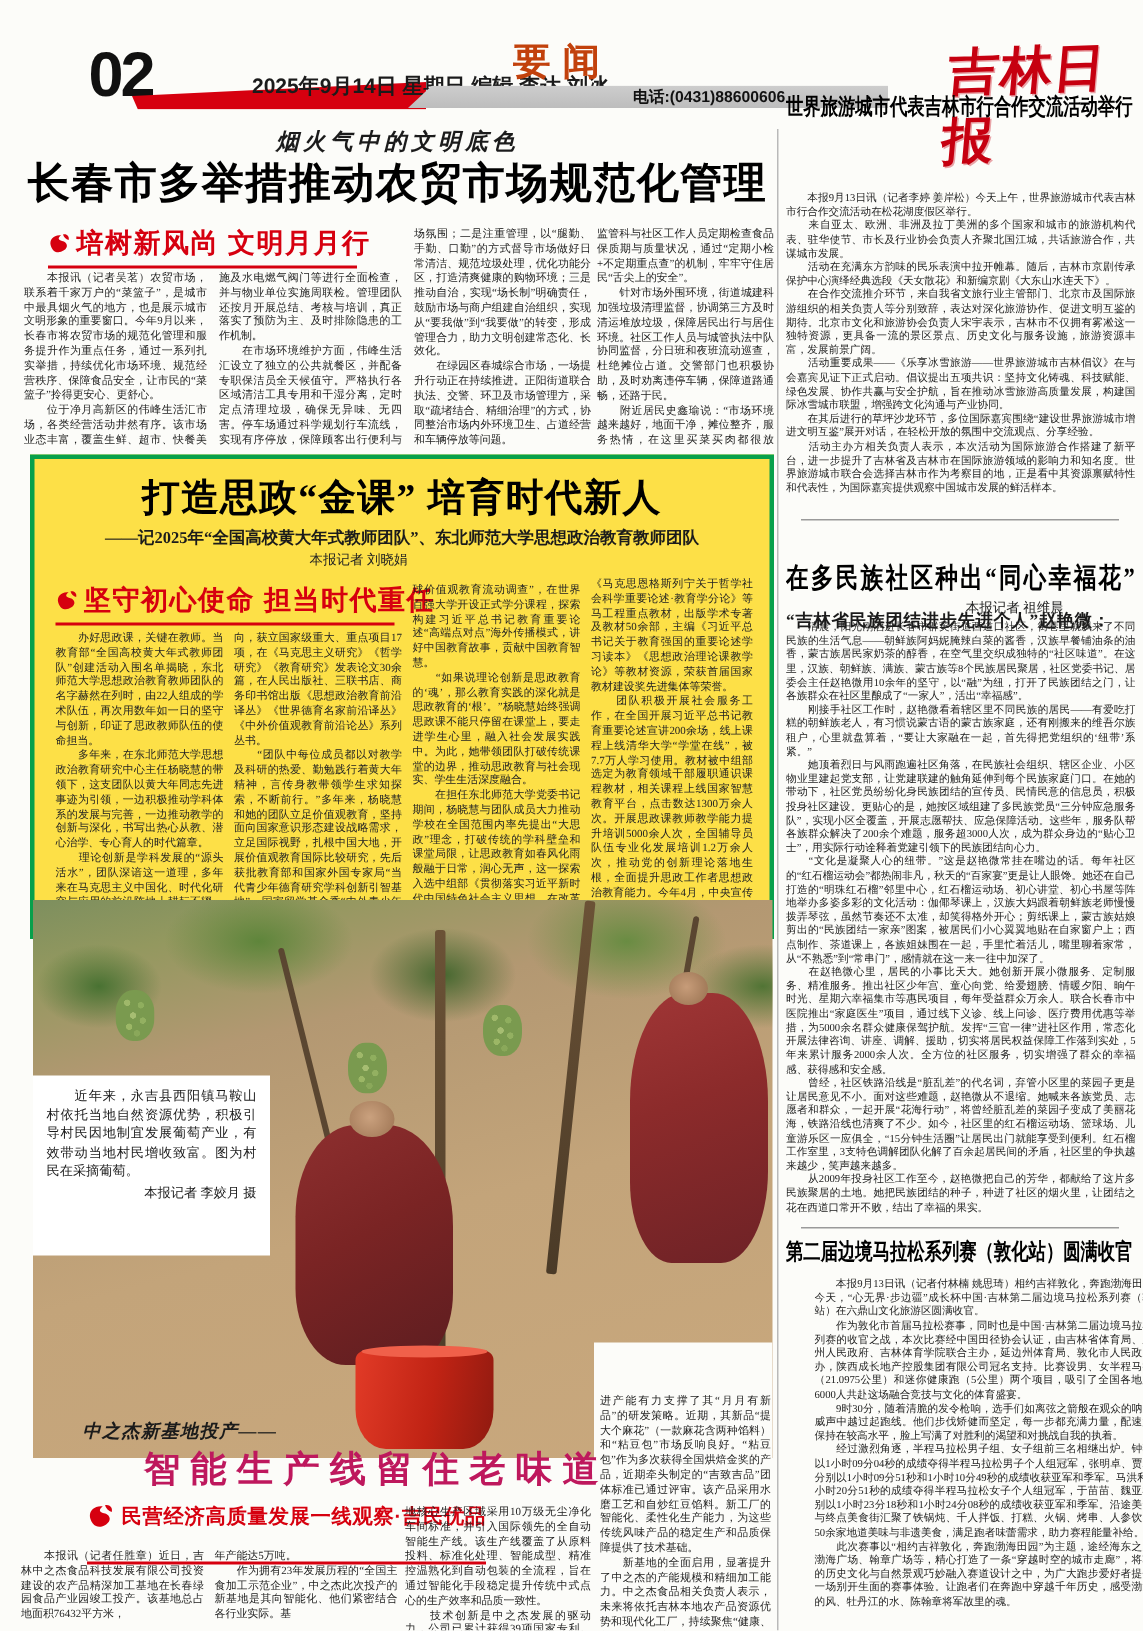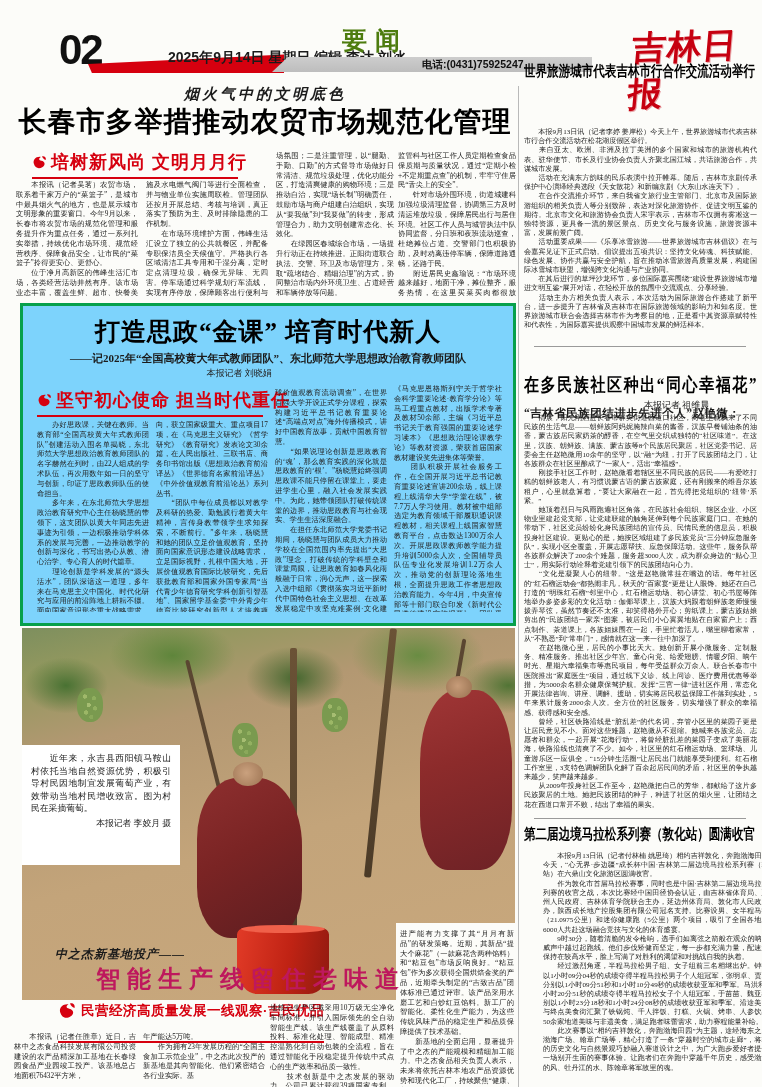--- a/index.html
+++ b/index.html
@@ -13,37 +13,37 @@
   .body-text{
     font-size:7.3px;line-height:9.8px;text-align:justify;
     white-space:pre-line;overflow:hidden;color:#222;
   }
   .rule-v{width:1px;background:#b9b9b9;}
   .rule-h{height:1px;background:#9a9a9a;}
   
   .pagenum{font-size:42px;font-weight:900;letter-spacing:-2px;color:#111;}
   .red-swoosh{background:#d6000f;clip-path:polygon(0 55%,100% 8%,100% 100%,2% 100%);}
   .dateline{font-size:14px;}
-  .section-title{font-size:25px;letter-spacing:8px;color:#4d7c0f;}
+  .section-title{font-size:25px;letter-spacing:8px;color:#c2410c;}
   .gray-bar{background:linear-gradient(#cdcdcd,#bdbdbd);clip-path:polygon(16px 0,100% 0,100% 100%,0 100%);}
   .phone{font-size:10.5px;color:#111;}
   .masthead{
     color:#c60010;font-size:34px;font-weight:900;letter-spacing:1px;
     transform:skewX(-7deg) rotate(-2deg);transform-origin:left center;
     text-shadow:1px 1px 0 rgba(198,0,16,.35);
   }
   
   .kicker-script{font-size:15px;font-weight:bold;font-style:italic;letter-spacing:3px;text-align:center;}
   .main-title{font-size:28px;font-weight:900;letter-spacing:1px;text-align:center;color:#000;}
   .red-subhead{display:flex;align-items:center;gap:4px;color:#d6000f;
     border-bottom:2px solid #d6000f;padding-bottom:3px;}
   .red-subhead .t{font-size:18px;letter-spacing:1px;white-space:nowrap;}
   .flame{width:15px;height:15px;flex:0 0 auto;}
   
-  .green-box{border:3px solid #07a04b;background:#7dd3fc;}
+  .green-box{border:3px solid #07a04b;background:#fde047;}
   .feature-title{font-size:25px;font-weight:900;letter-spacing:1px;text-align:center;color:#000;}
   .feature-subtitle{font-size:11px;font-weight:bold;text-align:center;}
   .byline{font-size:9px;text-align:center;color:#222;margin-left:36px;}
   
   .photo{overflow:hidden;background:linear-gradient(165deg,#7d8f5e 0%,#93985f 10%,#b39872 26%,#c3a47a 55%,#c9a87d 100%);}
   .canopy{position:absolute;left:-20px;top:-25px;right:-20px;height:150px;
     background:
       radial-gradient(60px 40px at 12% 55%, rgba(64,110,45,.9), rgba(64,110,45,0) 70%),
       radial-gradient(90px 50px at 32% 35%, rgba(84,130,52,.85), rgba(84,130,52,0) 70%),
       radial-gradient(70px 45px at 55% 50%, rgba(58,98,40,.9), rgba(58,98,40,0) 70%),
@@ -90,21 +90,21 @@
   .r-body{font-size:7.1px;line-height:9.2px;}
 </style>
 </head>
 <body>
 
 <div class="abs pagenum hei" style="left:20px;top:26px;margin-left:39px;">02</div>
 <div class="abs red-swoosh" style="left:88px;top:53px;width:196px;height:20px;"></div>
 <div class="abs dateline hei" style="left:168px;top:49px;">2025年9月14日 星期日 编辑 李达 刘冰</div>
 <div class="abs section-title hei" style="left:342px;top:24px;">要闻</div>
 <div class="abs gray-bar" style="left:272px;top:57px;width:320px;height:15px;">
-  <span class="abs phone hei" style="left:150px;top:1px;">电话:(0431)75925247</span>
+  <span class="abs phone hei" style="left:150px;top:1px;">电话:(0431)88600606</span>
 </div>
 <div class="abs masthead" style="left:630px;top:26px;">吉林日报</div>
 
 <div class="abs rule-v" style="left:518px;top:86px;height:1001px;"></div>
 
 <div class="abs kicker-script" style="left:130px;top:85px;width:270px;">烟火气中的文明底色</div>
 <div class="abs main-title hei" style="left:14px;top:103px;width:502px;">长春市多举措推动农贸市场规范化管理</div>
 
 <div class="abs red-subhead hei" style="left:32px;top:150px;width:206px;">
   <svg class="flame" viewBox="0 0 24 24">
@@ -148,21 +148,21 @@
 　　团队还与哈佛大学、斯坦福大学等13所世界顶级高校开展深度合作，举办6届价值观教育国际学术会议，开展四轮“全</div>
   <div class="abs body-text" style="left:252px;top:82px;width:112px;height:224px;">球价值观教育流动调查”，在世界百强大学开设正式学分课程，探索构建习近平总书记教育重要论述“高端点对点”海外传播模式，讲好中国教育故事，贡献中国教育智慧。
 　　“如果说理论创新是思政教育的‘魂’，那么教育实践的深化就是思政教育的‘根’。”杨晓慧始终强调思政课不能只停留在课堂上，要走进学生心里，融入社会发展实践中。为此，她带领团队打破传统课堂的边界，推动思政教育与社会现实、学生生活深度融合。
 　　在担任东北师范大学党委书记期间，杨晓慧与团队成员大力推动学校在全国范围内率先提出“大思政”理念，打破传统的学科壁垒和课堂局限，让思政教育如春风化雨般融于日常，润心无声，这一探索入选中组部《贯彻落实习近平新时代中国特色社会主义思想、在改革发展稳定中攻坚克难案例·文化建设》。今年8月，《习近平总书记关于教育的重要论述研究》获批国家级一流本科课程。
 　　团队注重教材建设，突出教材育人。牵头编写《习近平总书记教育重要论述讲义》</div>
   <div class="abs body-text" style="left:371px;top:78px;width:108px;height:228px;">《马克思恩格斯列宁关于哲学社会科学重要论述·教育学分论》等马工程重点教材，出版学术专著及教材50余部，主编《习近平总书记关于教育强国的重要论述学习读本》《思想政治理论课教学论》等教材资源，荣获首届国家教材建设奖先进集体等荣誉。
 　　团队积极开展社会服务工作，在全国开展习近平总书记教育重要论述宣讲200余场，线上课程上线清华大学“学堂在线”，被7.7万人学习使用。教材被中组部选定为教育领域干部履职通识课程教材，相关课程上线国家智慧教育平台，点击数达1300万余人次。开展思政课教师教学能力提升培训5000余人次，全国辅导员队伍专业化发展培训1.2万余人次，推动党的创新理论落地生根，全面提升思政工作者思想政治教育能力。今年4月，中央宣传部等十部门联合印发《新时代公民道德建设实施纲要》，团队受委托开展相关调研工作。他们紧密结合各行业实际，通过全国范围的大规模调查等系统性研究，形成全国《职业道德建设状况调查报告》，为起草文件提供了全方位的数据支撑。
 　　“思政教育是一项基础性、战略性的系统工程，我们将持续关注和深化推进思想政治教育的现代化转型。”杨晓慧表示。未来，东北师范大学思想政治教育教师团队将继续秉承“为党育人、至诚报国”之志，不断开创新时代思政教育新局面，培养更多爱国奉献、担当民族复兴重任的时代新人。</div>
 </div>
 
-<div class="abs photo" style="left:22px;top:628px;width:493px;height:372px;">
+<div class="abs photo" style="left:22px;top:600px;width:493px;height:372px;">
   <div class="canopy"></div>
   <div class="post" style="left:268px;top:20px;height:330px;"></div>
   <div class="post" style="left:355px;top:0;height:250px;transform:rotate(6deg);"></div>
   <div class="vine" style="left:180px;top:30px;height:140px;transform:rotate(-14deg);"></div>
   <div class="vine" style="left:430px;top:10px;height:120px;transform:rotate(10deg);"></div>
   <div class="grapes" style="left:210px;top:95px;"></div>
   <div class="grapes" style="left:300px;top:70px;"></div>
   <div class="grapes" style="left:418px;top:120px;width:32px;height:40px;"></div>
   <div class="grapes" style="left:55px;top:60px;"></div>
   <div class="person1" style="left:175px;top:150px;width:105px;height:160px;"></div>

